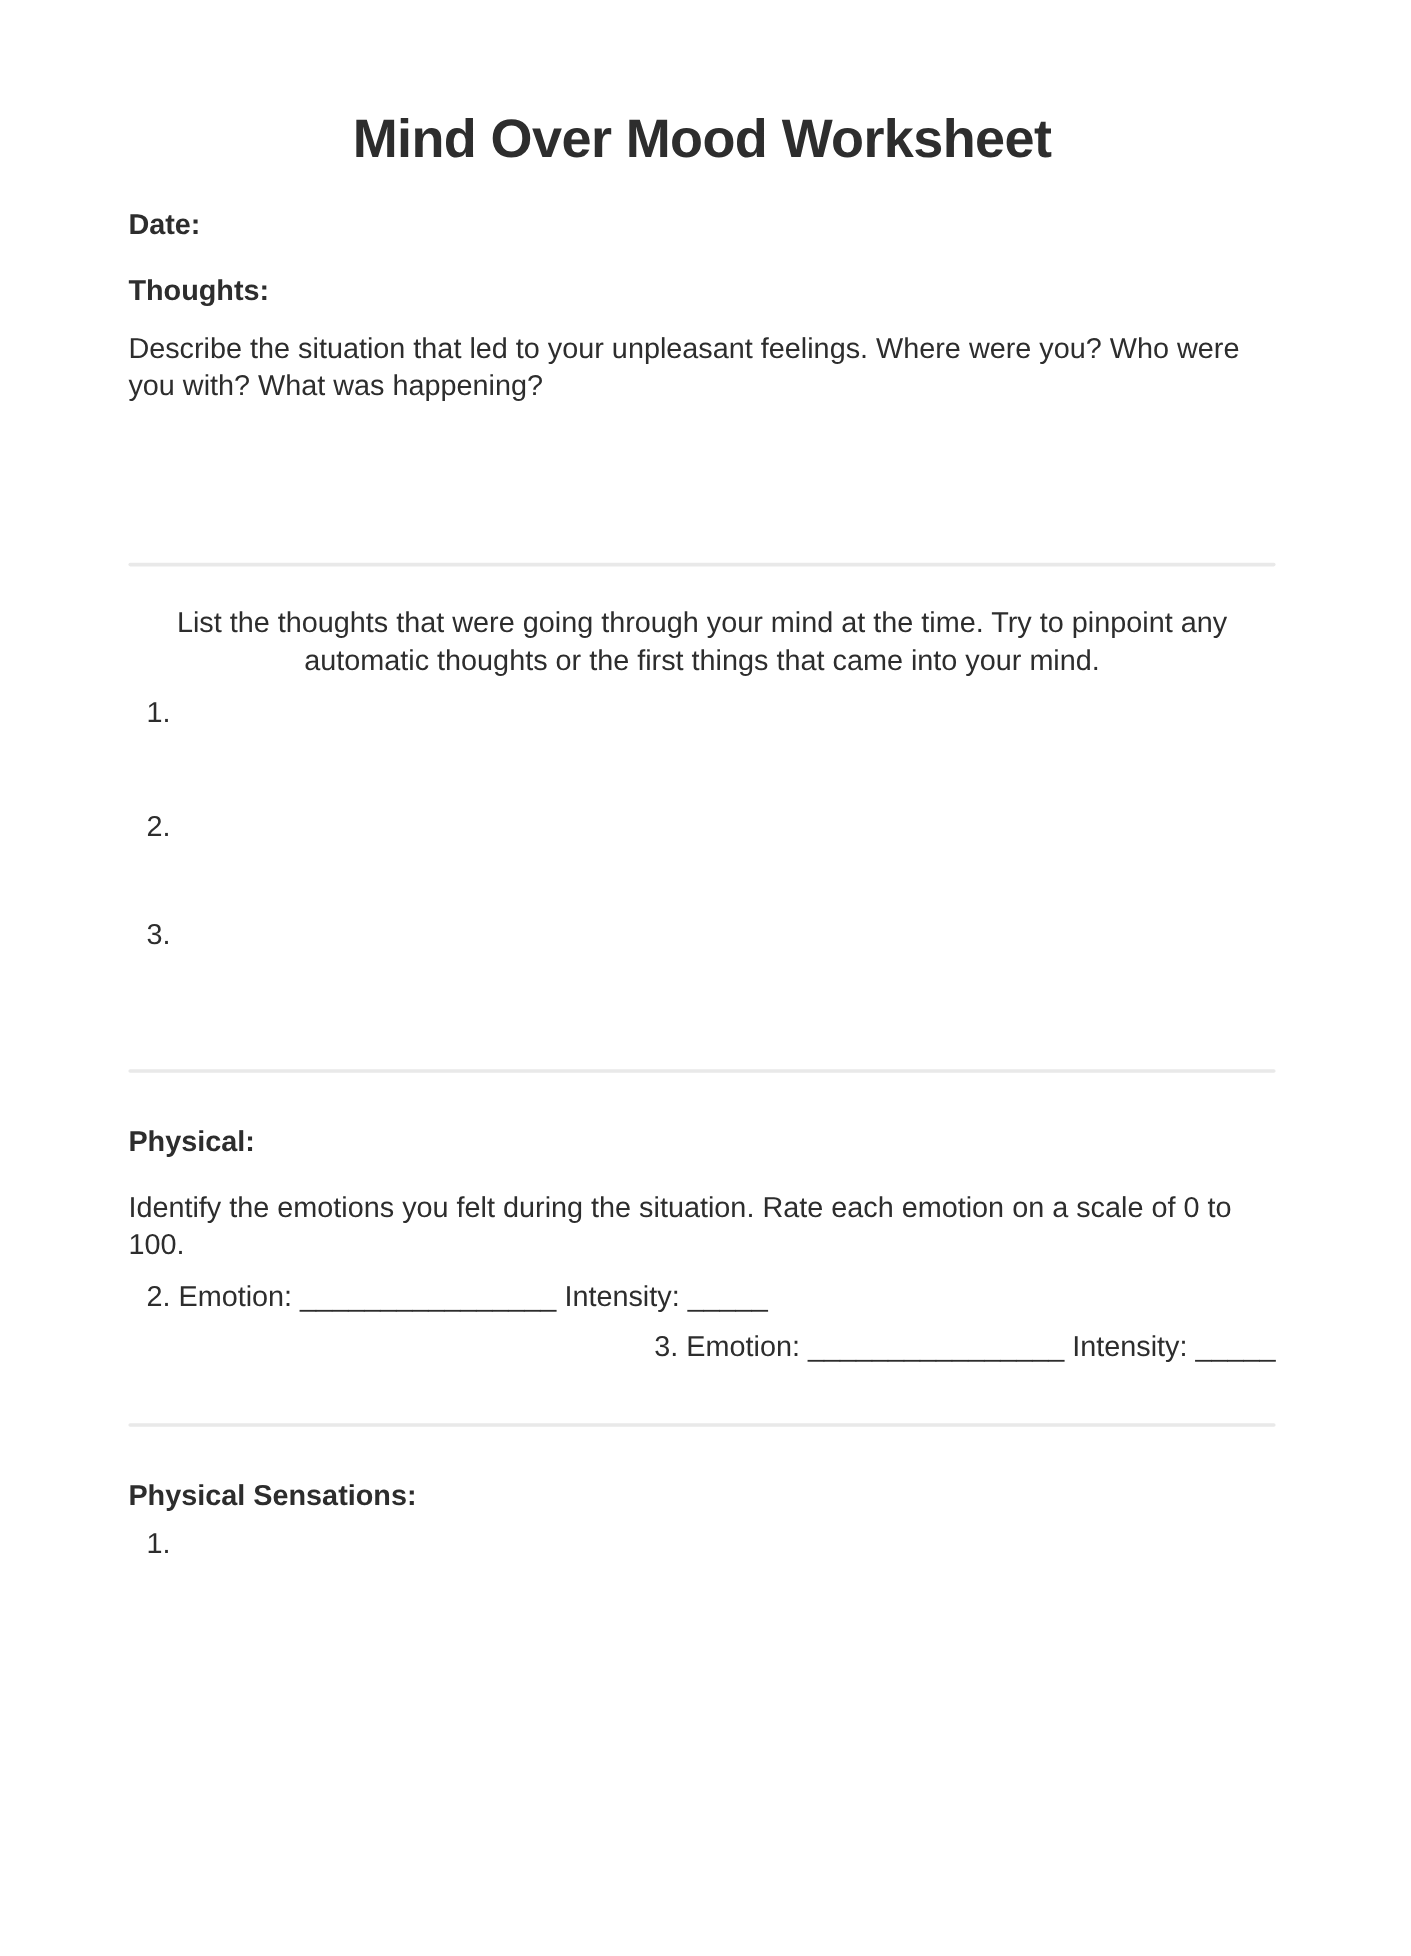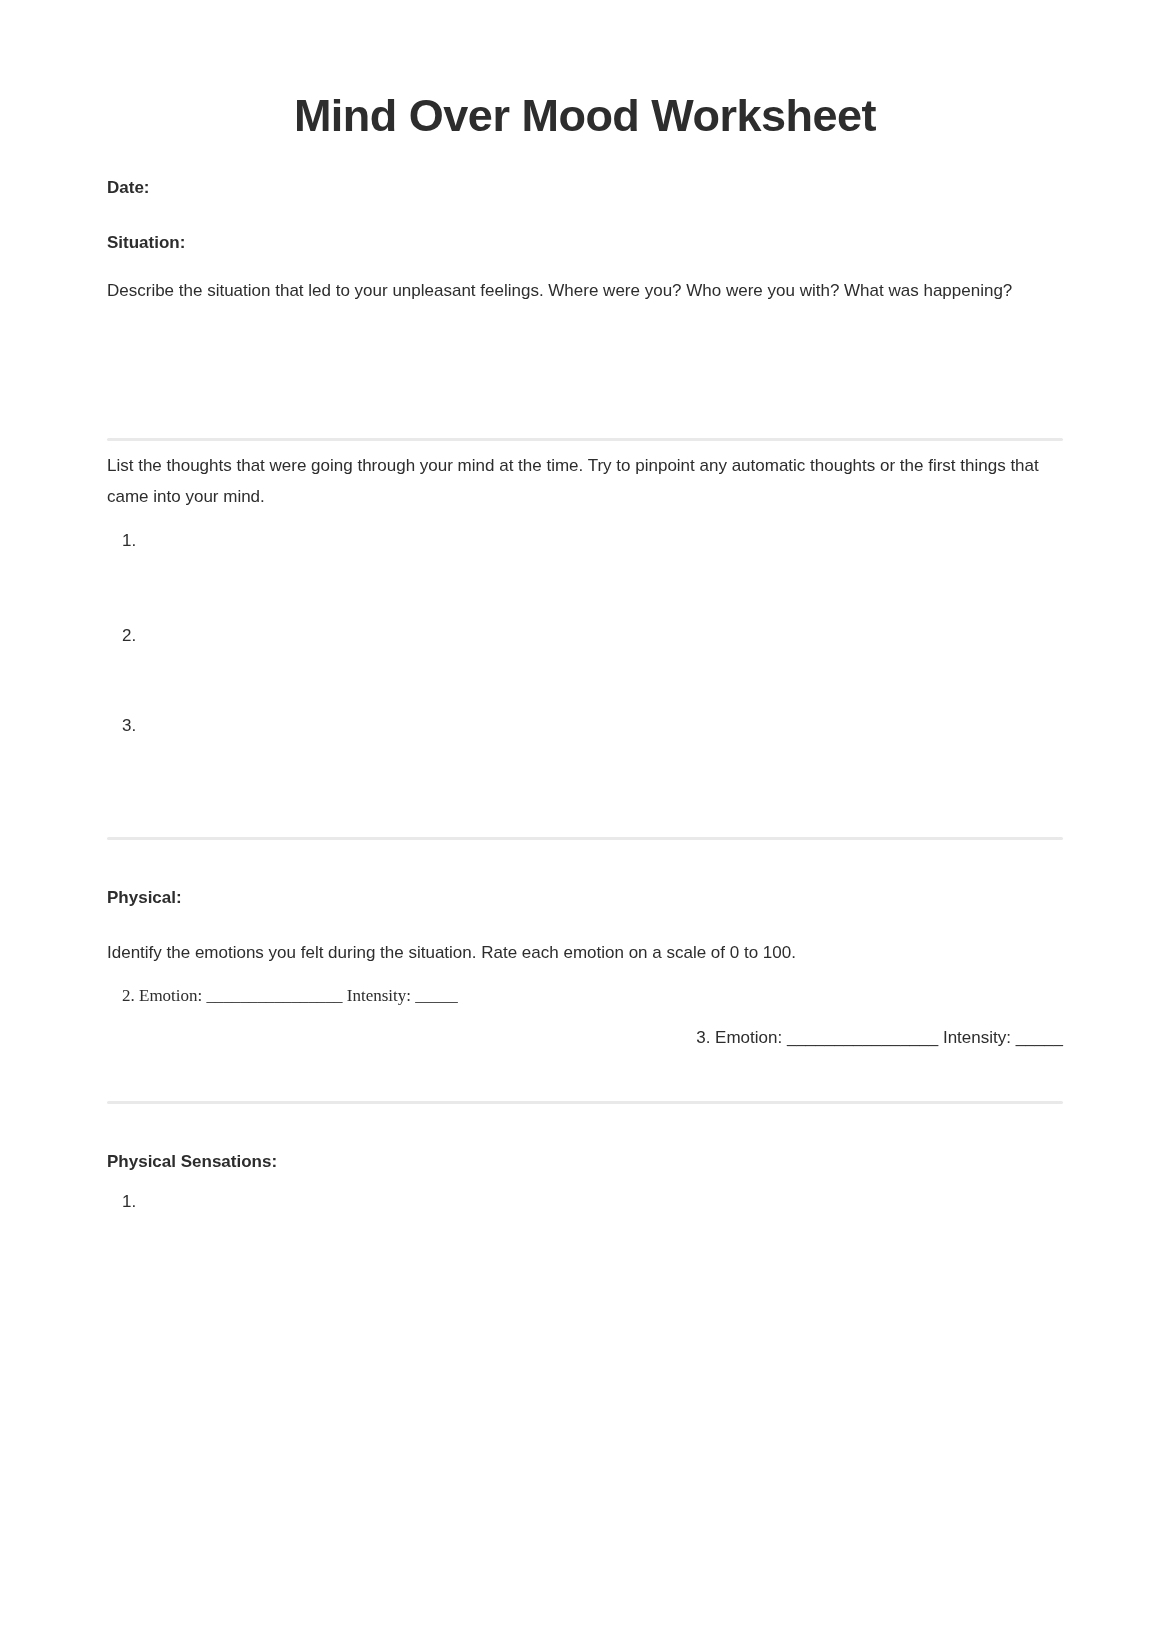--- a/index.html
+++ b/index.html
@@ -23,61 +23,61 @@
   .title {
     margin: 0;
     font-size: 45px;
     line-height: 52px;
     font-weight: bold;
     text-align: center;
     letter-spacing: -0.5px;
     color: var(--color-text, #2d2d2d);
   }
   .block {
-    font-size: 17px;
+    font-size: 24px;
     line-height: 31px;
   }
   .bold { font-weight: bold; }
   .divider {
     height: 3px;
     background: var(--color-divider, #e9e9e9);
     border-radius: 2px;
   }
   .indent { padding-left: 15px; }
   
   .mt-date        { margin-top: 30px; }
   .mt-situation   { margin-top: 24px; }
   .mt-sit-prompt  { margin-top: 17px; }
   .mt-div1        { margin-top: 132px; }
   .mt-thoughts    { margin-top: 40px; }
-  .mt-th-prompt   { margin-top: 9px; }
+  .mt-th-prompt   { margin-top: 32px; text-align: center; }
   .mt-th1         { margin-top: 13px; }
   .mt-th2         { margin-top: 64px; }
   .mt-th3         { margin-top: 59px; }
   .mt-div2        { margin-top: 96px; }
   .mt-emotions    { margin-top: 42px; }
   .mt-em-prompt   { margin-top: 24px; }
   .mt-em1         { margin-top: 14px; }
-  .mt-em2         { margin-top: 12px; font-family: Liberation Serif, serif; }
+  .mt-em2         { margin-top: 12px; }
   .mt-em3         { margin-top: 11px; text-align: right; }
   .mt-div3        { margin-top: 48px; }
   .mt-phys        { margin-top: 42px; }
   .mt-ph-prompt   { margin-top: 24px; }
   .mt-ph1         { margin-top: 9px; }
 </style>
 </head>
 <body>
 
 <div class="page">
 
   <h1 class="title">Mind Over Mood Worksheet</h1>
 
   <div class="block bold mt-date">Date:</div>
 
-  <div class="block bold mt-situation">Situation:</div>
+  <div class="block bold mt-situation">Thoughts:</div>
 
   <div class="block mt-sit-prompt">Describe the situation that led to your unpleasant feelings. Where were you? Who were you with? What was happening?</div>
 
   <div class="divider mt-div1"></div>
 
 
   <div class="block mt-th-prompt">List the thoughts that were going through your mind at the time. Try to pinpoint any automatic thoughts or the first things that came into your mind.</div>
 
   <div class="block indent mt-th1">1.</div>
   <div class="block indent mt-th2">2.</div>

